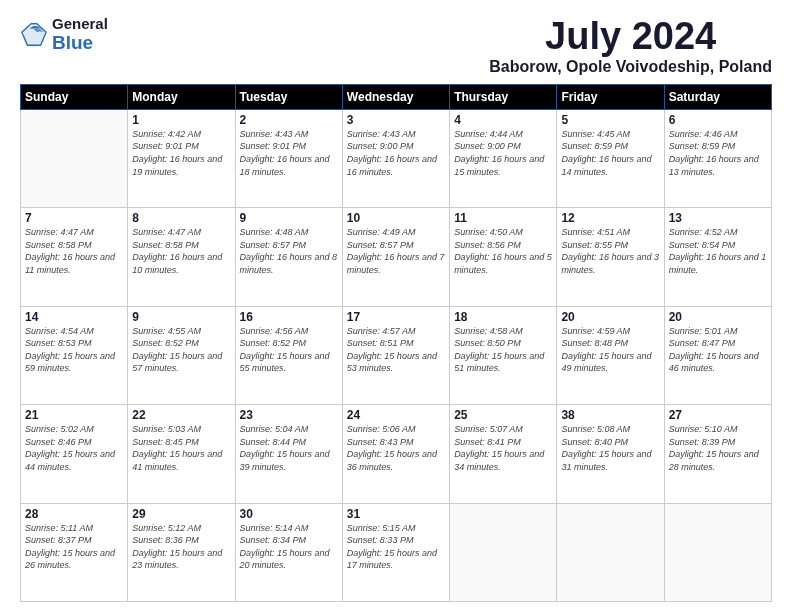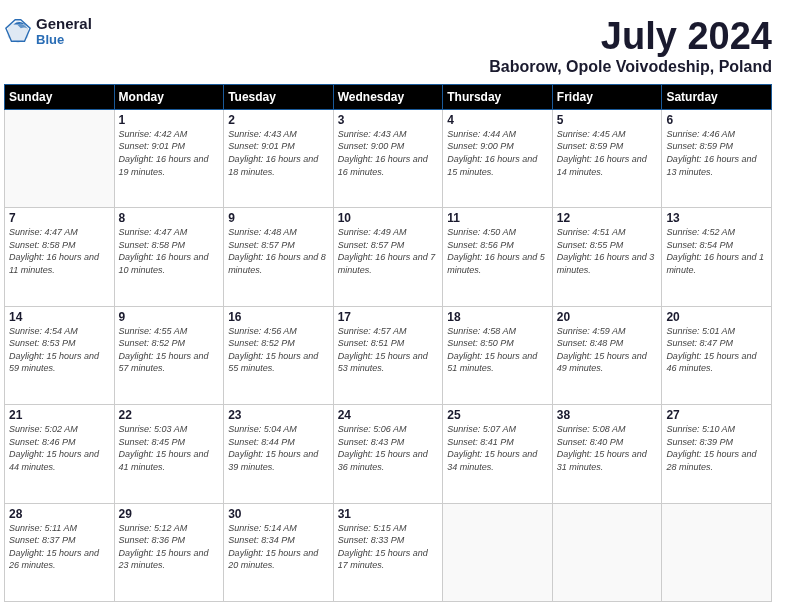--- a/index.html
+++ b/index.html
@@ -6,21 +6,21 @@
     body {
       font-family: Arial, sans-serif;
       background: #fff;
       width: 792px;
       height: 612px;
       overflow: hidden;
     }
     .page {
       width: 792px;
       height: 612px;
-      padding: 16px 20px 10px 4px;
+      padding: 16px 20px 10px 20px;
       display: flex;
       flex-direction: column;
     }
     .header {
       display: flex;
       justify-content: space-between;
       align-items: flex-start;
       margin-bottom: 8px;
     }
     .logo {
@@ -32,30 +32,30 @@
       display: flex;
       flex-direction: column;
       line-height: 1.1;
     }
     .logo-general {
       font-size: 15px;
       font-weight: bold;
       color: #1a1a2e;
     }
     .logo-blue {
-      font-size: 13px;
+      font-size: 19px;
       font-weight: bold;
       color: #2a6db5;
     }
     .logo-icon {
       width: 28px;
       height: 28px;
     }
     .title-section {
-      text-align: right;
+      text-align: center;
       margin-left: 8px;
     }
     .month-title {
       font-size: 38px;
       font-weight: bold;
       color: #1a1a2e;
       line-height: 1.1;
     }
     .location-title {
       font-size: 16px;

